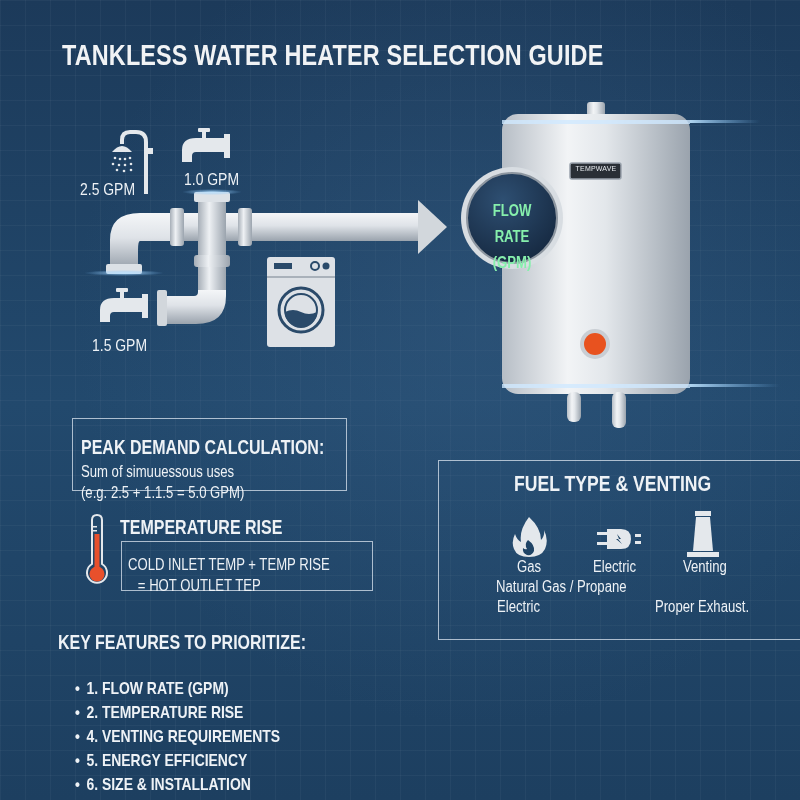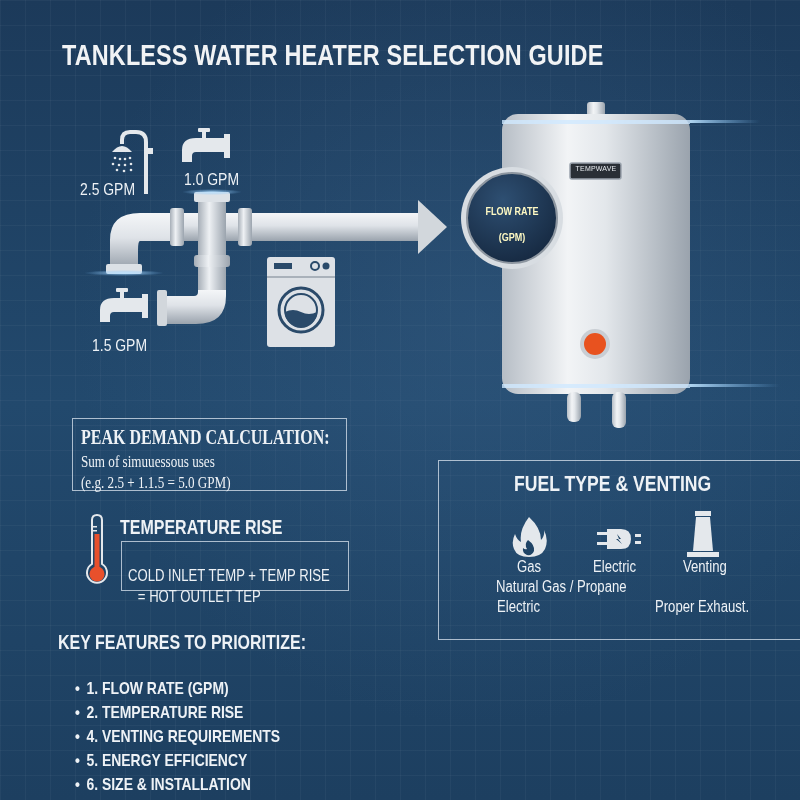--- a/index.html
+++ b/index.html
@@ -154,41 +154,41 @@
 
     <rect x="130" y="73" width="51" height="16" rx="2" fill="#2a2f36" stroke="#9aa3ad" stroke-width="1.5"></rect>
 
     <circle cx="155" cy="254" r="15" fill="#c9ced4"></circle>
     <circle cx="155" cy="254" r="11" fill="#e8521f"></circle>
 
     <circle cx="72" cy="128" r="51" fill="#d8dde2"></circle>
     <circle cx="72" cy="128" r="45" fill="url(#badgeG)" stroke="#8d96a0" stroke-width="2"></circle>
   </svg>
   <div class="abs" style="left:131px;top:75px;width:50px;text-align:center;font-size:7px;color:#e8ecf0;letter-spacing:0.2px;">TEMPWAVE</div>
-  <div class="abs" style="left:27px;top:108px;width:90px;text-align:center;font-size:11px;font-weight:bold;color:#fef9c3;line-height:26px;">
+  <div class="abs" style="left:27px;top:108px;width:90px;text-align:center;font-size:16px;font-weight:bold;color:#86efac;line-height:26px;">
     <div style="transform:scaleX(0.82);">FLOW RATE</div>
     <div style="transform:scaleX(0.82);">(GPM)</div>
   </div>
 </div>
 
-<div class="abs box" style="left:72px;top:418px;width:275px;height:73px;padding:7px 0 0 8px;font-family:Liberation Serif, serif;">
+<div class="abs box" style="left:72px;top:418px;width:275px;height:73px;padding:17px 0 0 8px;">
   <div class="box-title">PEAK DEMAND CALCULATION:</div>
   <div class="box-text" style="margin-top:2px">Sum of simuuessous uses</div>
   <div class="box-text">(e.g. 2.5 + 1.1.5 = 5.0 GPM)</div>
 </div>
 
 <svg class="abs" style="left:82px;top:514px" width="30" height="74" viewBox="0 0 30 74">
   <path d="M10,6 Q10,1 15,1 Q20,1 20,6 L20,50 A10,10 0 1 1 10,50 Z" fill="none" stroke="#e4e8ec" stroke-width="2"></path>
   <rect x="12.5" y="20" width="5" height="34" fill="#e8502c"></rect>
   <circle cx="15" cy="60" r="7.5" fill="#e8502c"></circle>
   <rect x="11" y="12" width="4" height="1.5" fill="#e4e8ec"></rect>
   <rect x="11" y="16" width="4" height="1.5" fill="#e4e8ec"></rect>
 </svg>
 <div class="abs box-title" style="left:120px;top:516px">TEMPERATURE RISE</div>
-<div class="abs box" style="left:121px;top:541px;width:228px;height:50px;padding:23px 0 0 6px;">
+<div class="abs box" style="left:121px;top:541px;width:252px;height:50px;padding:12px 0 0 6px;">
   <div class="box-text">COLD INLET TEMP + TEMP RISE</div>
   <div class="box-text" style="padding-left:12px">= HOT OUTLET TEP</div>
 </div>
 
 <div class="abs box" style="left:438px;top:460px;width:367px;height:180px;">
   <div class="abs box-title" style="left:75px;top:10px;font-size:22px;">FUEL TYPE &amp; VENTING</div>
 
   <svg class="abs" style="left:72px;top:55px" width="36" height="42" viewBox="0 0 36 42">
     <path d="M18,1 Q30,12 30,24 Q34,20 33,14 Q38,24 34,33 Q30,41 18,41 Q6,41 3,33 Q0,26 4,18 Q6,24 10,26 Q8,14 18,1 Z" fill="#e4e8ec"></path>
     <path d="M17,24 Q24,29 23,35 Q21,40 16,39 Q11,37 12,32 Q14,34 16,33 Q13,28 17,24 Z" fill="#1f4466"></path>

